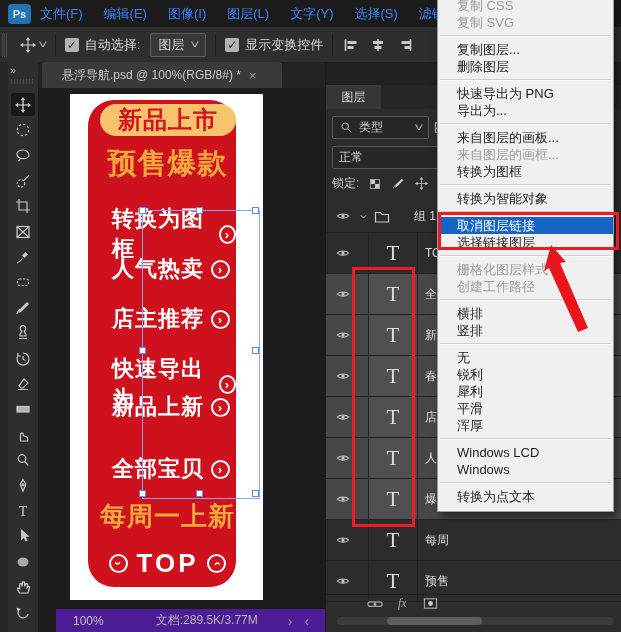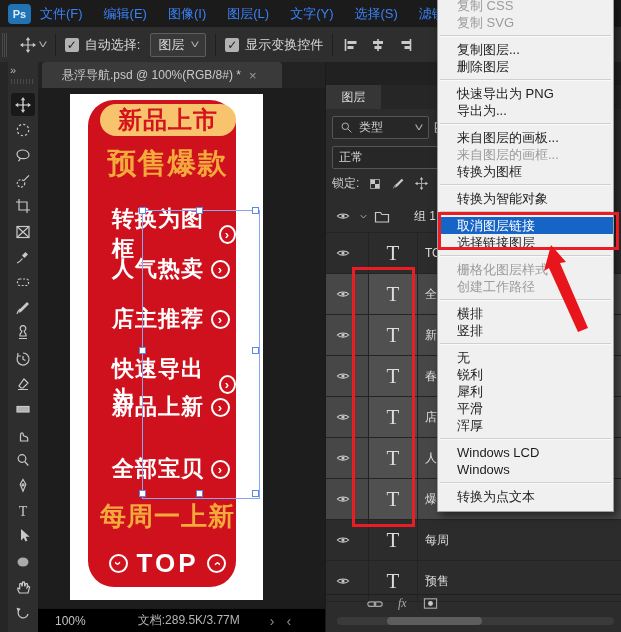--- a/index.html
+++ b/index.html
@@ -42,21 +42,21 @@
   #subtitle{left:0;top:44px;width:159px;text-align:center;font-size:29px;font-weight:bold;letter-spacing:1px;}
   .navrow{position:absolute;left:24px;display:flex;align-items:center;gap:7px;color:#fff;font-size:22px;font-weight:bold;letter-spacing:1px;}
   .circ{width:19px;height:19px;border:2px solid #fff;border-radius:50%;box-sizing:border-box;display:flex;
         align-items:center;justify-content:center;color:#fff;font-size:13px;font-weight:bold;line-height:1;}
   #bfooter{left:0;top:399px;width:159px;text-align:center;font-size:26px;font-weight:bold;letter-spacing:1px;}
   #toprow{left:0;top:448px;width:159px;display:flex;align-items:center;justify-content:center;gap:9px;color:#fff;}
   #toplabel{font-size:26px;font-weight:bold;letter-spacing:3px;}
   #selbox{left:72px;top:116px;width:116px;height:287px;border:1px solid #86a7f4;}
   .handle{position:absolute;width:7px;height:7px;background:#fff;border:1.5px solid #5f87e8;box-sizing:border-box;}
   
-  #statusbar{left:38px;top:608px;width:287px;height:24px;background:#000000;display:flex;align-items:center;
+  #statusbar{left:56px;top:608px;width:287px;height:24px;background:#4c1d95;display:flex;align-items:center;
              color:#c2c2c2;font-size:12px;border-top:1px solid #1a1a1a;box-sizing:border-box;}
   
   #layerspanel{left:325px;top:62px;width:296px;height:570px;background:#2c2c2c;border-left:1px solid #1a1a1a;box-sizing:border-box;}
   #lp-topband{left:0;top:0;width:296px;height:23px;background:#212121;}
   #lp-tab{left:0;top:23px;width:55px;height:24px;background:#363636;color:#dcdcdc;font-size:12px;
           display:flex;align-items:center;justify-content:center;}
   #lp-tabrow{left:55px;top:23px;width:241px;height:24px;background:#262626;}
   .lp-dd{position:absolute;height:23px;border:1px solid #555;border-radius:2px;background:#272727;color:#d5d5d5;
          font-size:12px;display:flex;align-items:center;padding:0 6px;gap:6px;box-sizing:border-box;}
   #lockrow{left:6px;top:113px;display:flex;align-items:center;gap:9px;color:#c9c9c9;font-size:12px;}

